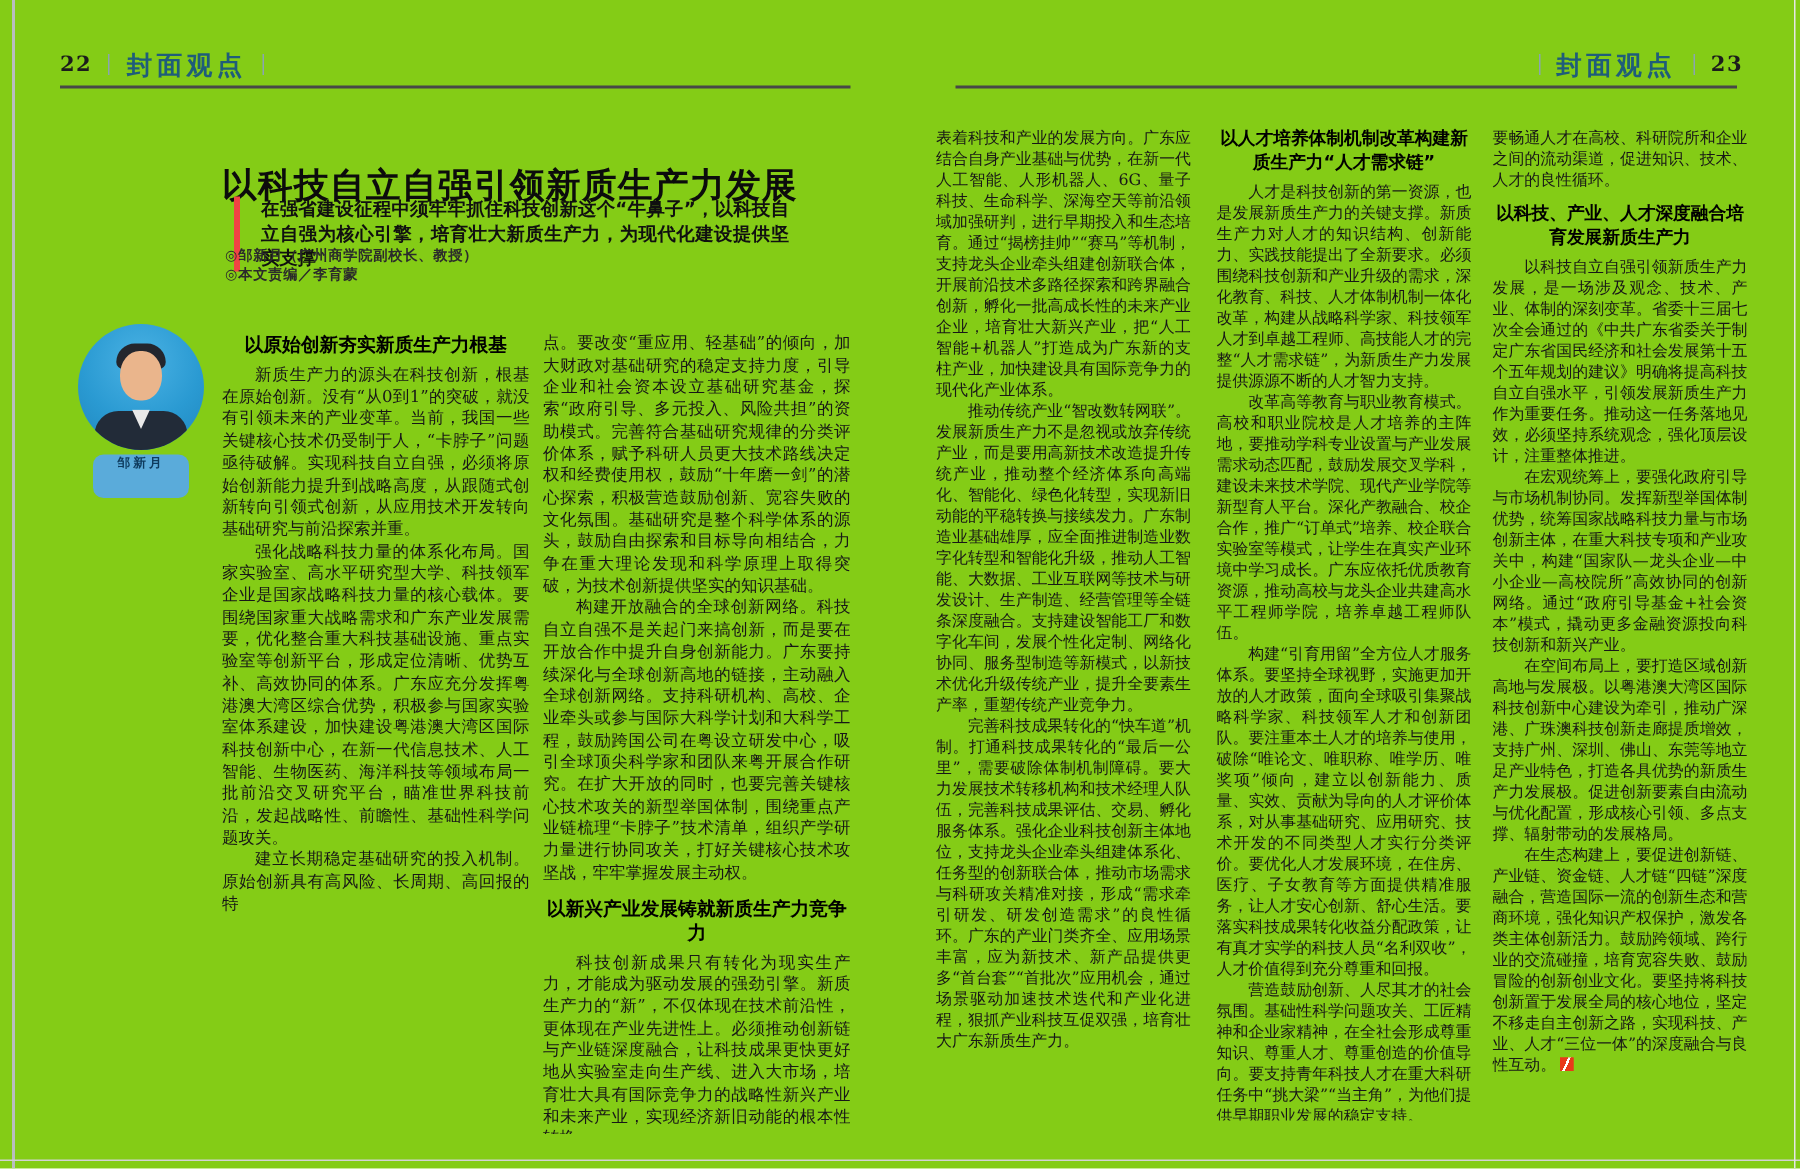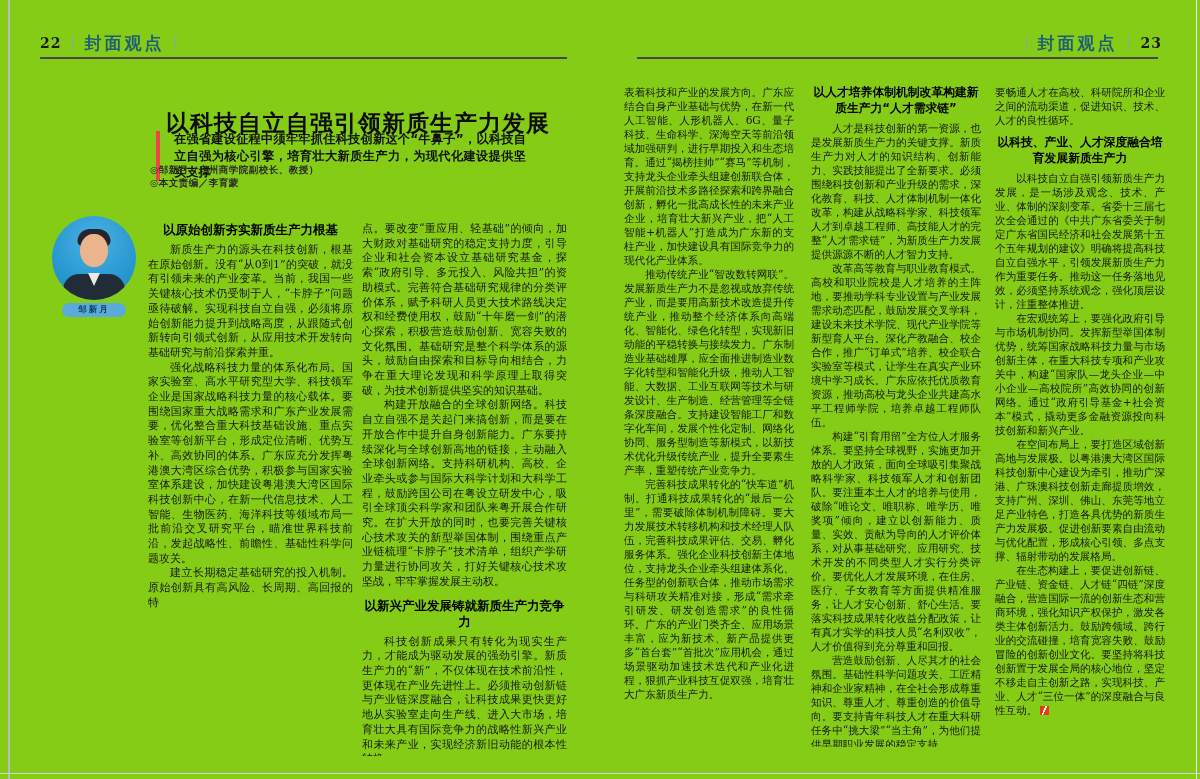--- a/index.html
+++ b/index.html
@@ -13,42 +13,42 @@
   
   .folio{position:absolute;top:35px;display:flex;align-items:center;gap:11px;height:16px;}
   .folio-num{font-family:"DejaVu Serif",serif;font-weight:bold;font-size:14px;color:#1c1c1c;letter-spacing:1px;}
   .folio-divider{width:1px;height:14px;background:#8aa4b2;}
   .folio-section{font-family:"DejaVu Sans",sans-serif;font-weight:bold;font-size:17px;color:#1f5d7a;letter-spacing:3px;}
   .rule{position:absolute;top:57px;height:1.5px;background:#474747;}
   .rule-left{left:40px;width:527px;}
   .rule-right{left:637px;width:521px;}
 
   
-  .title{position:absolute;left:148px;top:93px;width:420px;text-align:center;
+  .title{position:absolute;left:148px;top:93px;width:420px;text-align:left;
          font-family:"DejaVu Sans",sans-serif;font-weight:900;font-size:23px;letter-spacing:1px;color:#0c0c0c;}
   .standfirst{position:absolute;left:156px;top:131px;width:352px;border-left:4px solid #ef4444;padding-left:14px;
               font-family:"DejaVu Sans",sans-serif;font-weight:bold;font-size:12.2px;line-height:16.5px;
               text-align:justify;color:#101010;}
   .byline{position:absolute;left:150px;font-family:"DejaVu Sans",sans-serif;font-weight:bold;
           font-size:9.5px;color:#2b2b2b;letter-spacing:.5px;}
   .byline-author{top:164px;}
   .byline-editor{top:177px;}
 
   
   .avatar{position:absolute;left:52px;top:216px;width:84px;height:84px;border-radius:50%;
           background:radial-gradient(circle at 50% 30%,#4ab2e4 0%,#2a9ad2 55%,#1f86bd 100%);overflow:hidden;}
   .avatar .hair{position:absolute;left:50%;top:13px;transform:translateX(-50%);width:33px;height:17px;
                 background:#23262e;border-radius:16px 16px 6px 6px;}
   .avatar .head{position:absolute;left:50%;top:18px;transform:translateX(-50%);width:28px;height:33px;
                 background:#eab58c;border-radius:13px / 16px;}
   .avatar .suit{position:absolute;left:50%;bottom:-8px;transform:translateX(-50%);width:62px;height:34px;
                 background:#222b38;border-radius:16px 16px 0 0;}
   .avatar .collar{position:absolute;left:50%;bottom:14px;transform:translateX(-50%);width:12px;height:13px;
                   background:#e9e9e9;clip-path:polygon(50% 100%,0 0,100% 0);}
-  .avatar-label{position:absolute;left:62px;top:303px;width:64px;height:14px;line-height:13px;border-radius:7px;
+  .avatar-label{position:absolute;left:62px;top:303px;width:64px;height:29px;line-height:13px;border-radius:7px;
                 background:#5aabda;text-align:center;font-family:"DejaVu Sans",sans-serif;
                 font-size:8.5px;font-weight:bold;color:#0e3b5e;letter-spacing:2px;}
 
   
   .col{position:absolute;text-align:justify;overflow:hidden;color:#171717;}
   .col p{margin:0;text-indent:2em;}
   .col p.cont{text-indent:0;}
   .col h3{margin:8px 0 5px;font-family:"DejaVu Sans",sans-serif;color:#000;text-indent:0;text-align:center;}
   .col h3:first-child{margin-top:0;}
   .col-left{font-size:11px;line-height:14.7px;}

